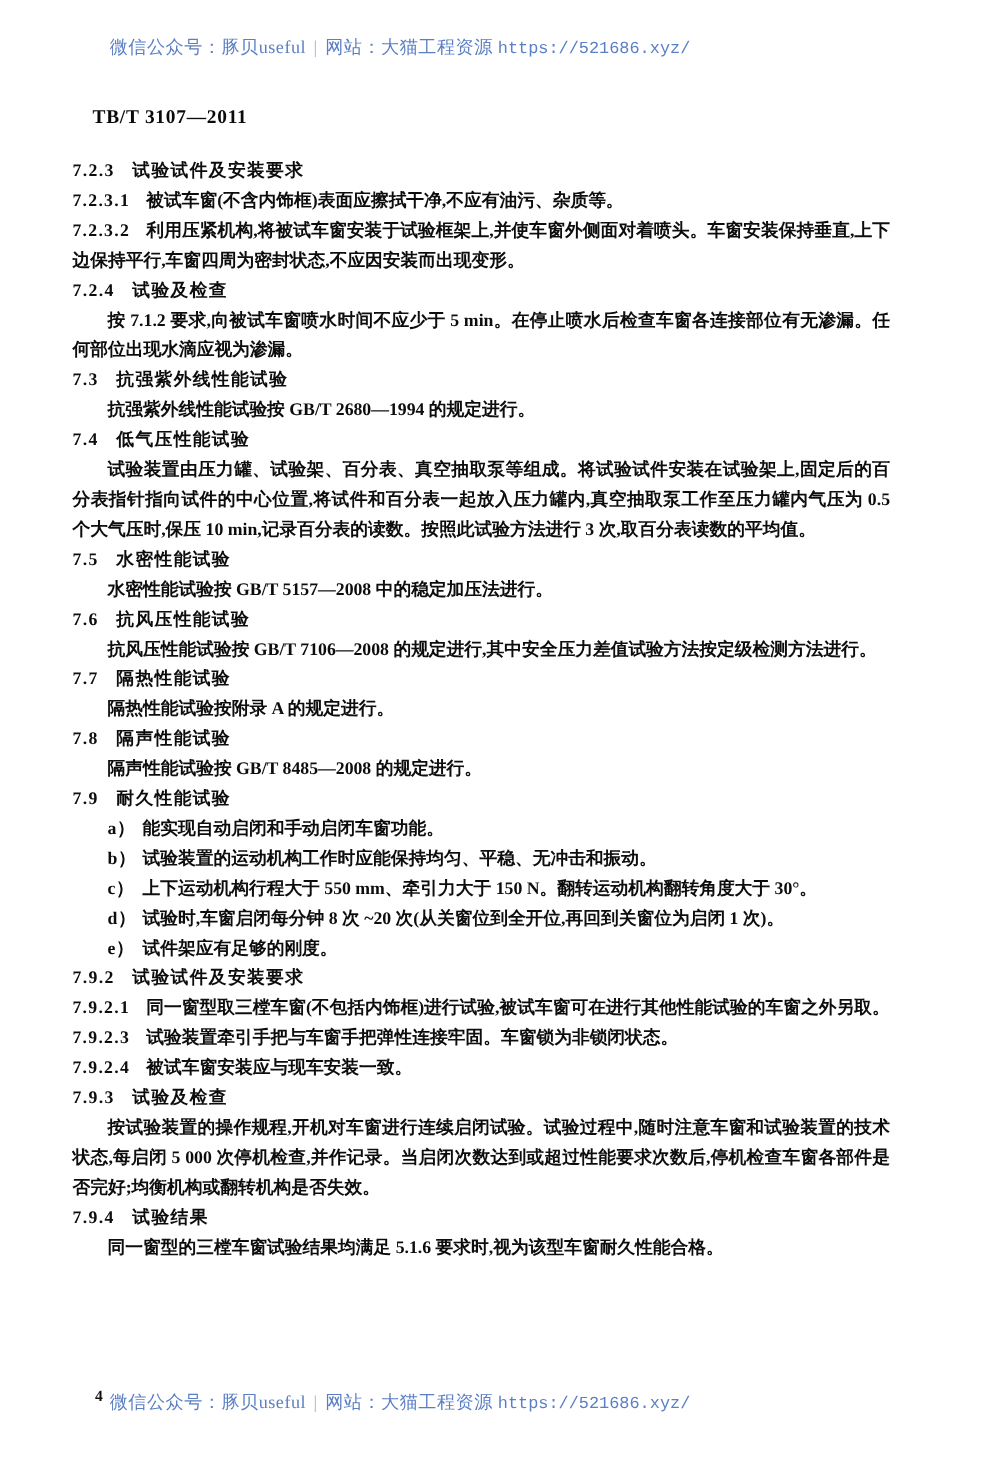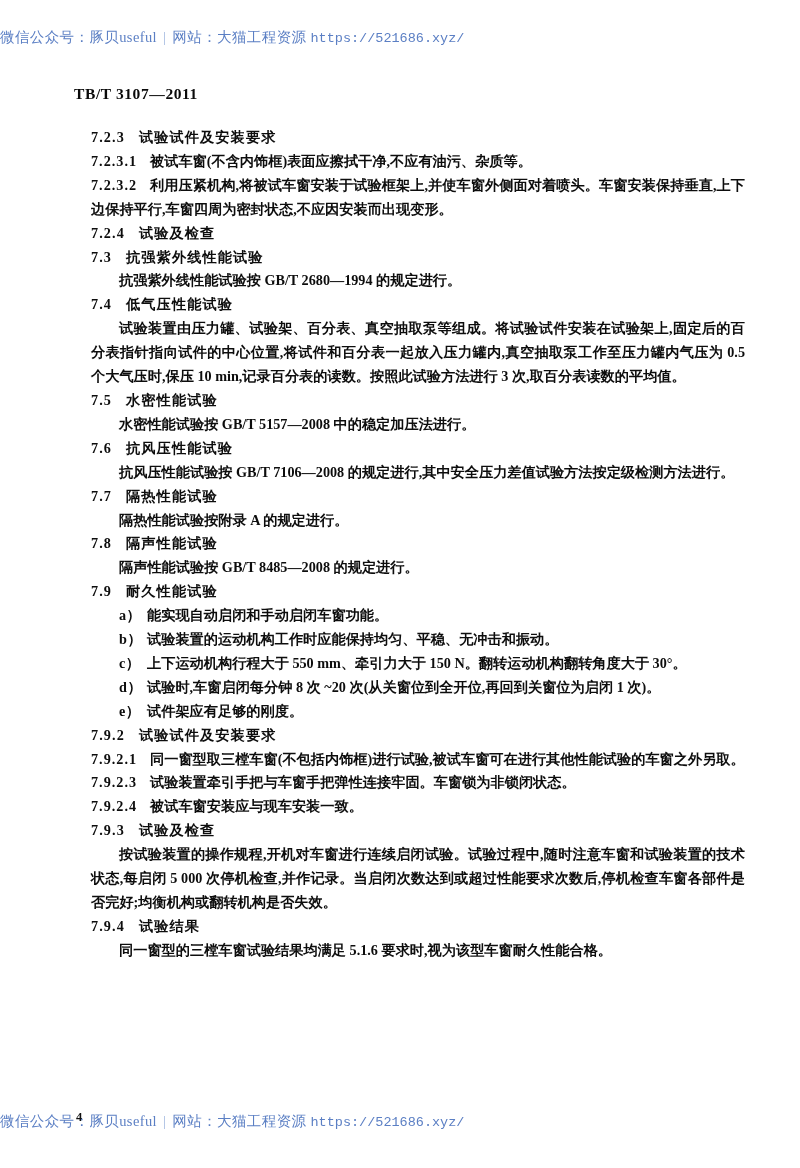--- a/index.html
+++ b/index.html
@@ -14,21 +14,21 @@
     background: #ffffff;
     overflow: hidden;
     box-sizing: border-box;
   }
 
   
   .watermark {
     position: absolute;
     left: 0;
     width: 640px;
-    text-align: left;
+    text-align: center;
     color: #5b7fc4;
     font-family: "Liberation Serif", "DejaVu Serif", serif;
     font-size: 14.5px;
     letter-spacing: 0.4px;
     white-space: nowrap;
   }
   .watermark .wm-sep {
     color: #9bb4dd;
     padding: 0 6px;
     font-weight: 300;
@@ -61,21 +61,21 @@
     font-weight: 700;
     font-size: 15.5px;
     letter-spacing: 0.6px;
     color: #0a0a0a;
     text-align: right;
   }
 
   
   .body-block {
     position: absolute;
-    left: 91px;
+    left: 58px;
     top: 126px;
     width: 654px;
     color: #0d0d0d;
     font-family: "Liberation Serif", "DejaVu Serif", serif;
     font-size: 14.2px;
     line-height: 23.9px;
   }
 
   .blk { margin: 0; padding: 0; }
 
@@ -154,20 +154,21 @@
       <span class="num">7.2.3.1</span><span>被试车窗(不含内饰框)表面应擦拭干净,不应有油污、杂质等。</span>
     </div>
 
     <div class="blk p-num">
       <span class="num">7.2.3.2</span><span>利用压紧机构,将被试车窗安装于试验框架上,并使车窗外侧面对着喷头。车窗安装保持垂直,上下边保持平行,车窗四周为密封状态,不应因安装而出现变形。</span>
     </div>
 
     <div class="blk h-sec">
       <span class="num">7.2.4</span><span class="ttl">试验及检查</span>
     </div>
+    <div class="blk p-indent">按 7.1.2 要求,向被试车窗喷水时间不应少于 5 min。在停止喷水后检查车窗各连接部位有无渗漏。任何部位出现水滴应视为渗漏。</div>
 
     <div class="blk h-sec">
       <span class="num">7.3</span><span class="ttl">抗强紫外线性能试验</span>
     </div>
     <div class="blk p-indent">抗强紫外线性能试验按 GB/T 2680—1994 的规定进行。</div>
 
     <div class="blk h-sec">
       <span class="num">7.4</span><span class="ttl">低气压性能试验</span>
     </div>
     <div class="blk p-indent">试验装置由压力罐、试验架、百分表、真空抽取泵等组成。将试验试件安装在试验架上,固定后的百分表指针指向试件的中心位置,将试件和百分表一起放入压力罐内,真空抽取泵工作至压力罐内气压为 0.5 个大气压时,保压 10 min,记录百分表的读数。按照此试验方法进行 3 次,取百分表读数的平均值。</div>

